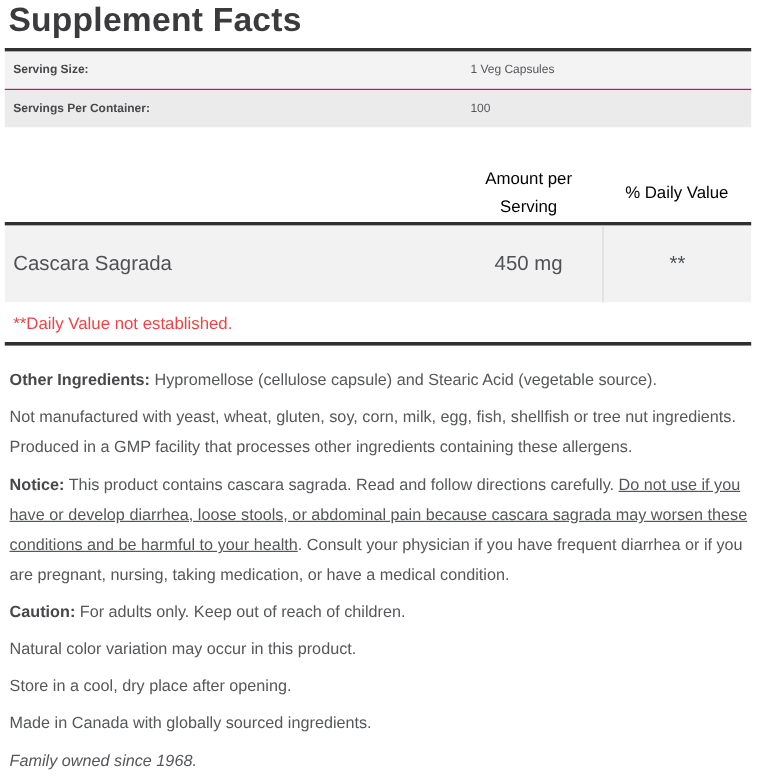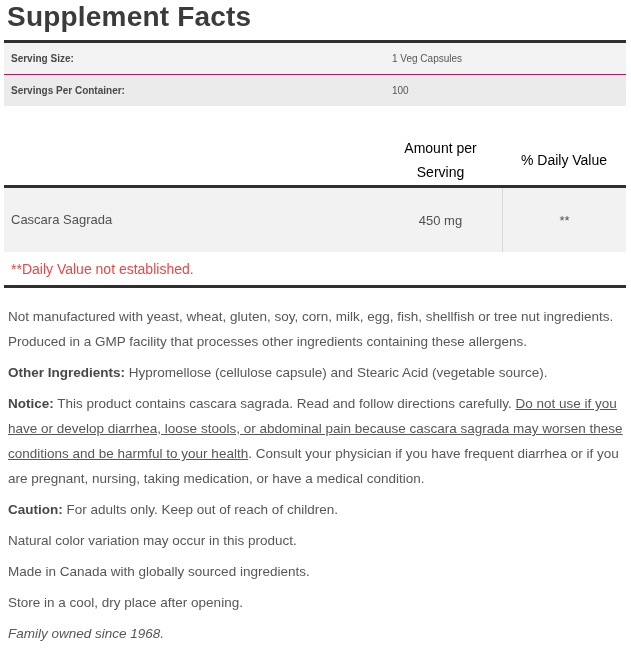--- a/index.html
+++ b/index.html
@@ -56,21 +56,21 @@
   .col-amount { width: 123px; text-align: center; }
   .col-dv     { width: 124px; text-align: center; }
   .ing-header .col-amount { line-height: 24px; }
 
   
   .ing-row {
     display: flex;
     align-items: center;
     min-height: 64px;
     background: #f2f2f2;
-    font-size: 13px;
+    font-size: 17px;
     color: #505154;
   }
   .ing-row .col-dv {
     border-left: 1px solid #d8d8d8;
     align-self: stretch;
     display: flex;
     align-items: center;
     justify-content: center;
     box-sizing: border-box;
   }
@@ -137,30 +137,30 @@
     <div class="col-amount">450 mg</div>
     <div class="col-dv">**</div>
   </div>
 
   <div class="footnote-row">**Daily Value not established.</div>
 
   <div class="rule-thick"></div>
 
   <div class="text-block">
 
+    <p><span class="bold-label">Other Ingredients:</span><span> Hypromellose (cellulose capsule) and Stearic Acid (vegetable source).</span></p>
+
     <p>Not manufactured with yeast, wheat, gluten, soy, corn, milk, egg, fish, shellfish or tree nut ingredients. Produced in a GMP facility that processes other ingredients containing these allergens.</p>
-
-    <p><span class="bold-label">Other Ingredients:</span><span> Hypromellose (cellulose capsule) and Stearic Acid (vegetable source).</span></p>
 
     <p><span class="bold-label">Notice:</span><span> This product contains cascara sagrada. Read and follow directions carefully. </span><span class="underline">Do not use if you have or develop diarrhea, loose stools, or abdominal pain because cascara sagrada may worsen these conditions and be harmful to your health</span><span>. Consult your physician if you have frequent diarrhea or if you are pregnant, nursing, taking medication, or have a medical condition.</span></p>
 
     <p><span class="bold-label">Caution:</span><span> For adults only. Keep out of reach of children.</span></p>
 
     <p>Natural color variation may occur in this product.</p>
 
+    <p>Store in a cool, dry place after opening.</p>
+
     <p>Made in Canada with globally sourced ingredients.</p>
-
-    <p>Store in a cool, dry place after opening.</p>
 
     <p class="italic">Family owned since 1968.</p>
 
   </div>
 </div>
 
 </body></html>

